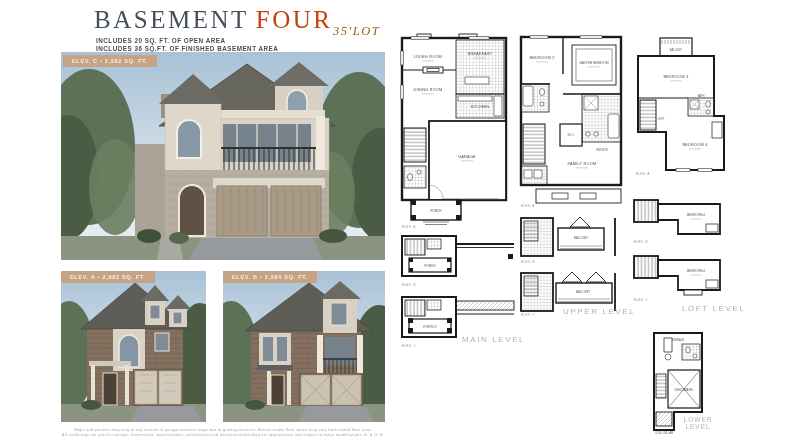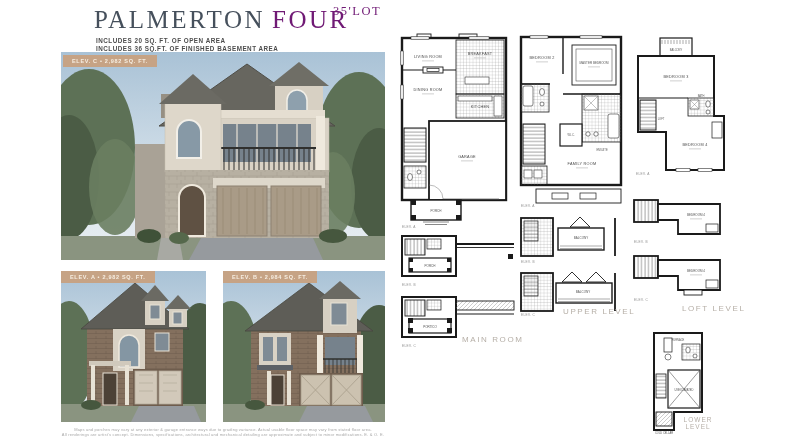--- a/index.html
+++ b/index.html
@@ -1,23 +1,23 @@
 <!DOCTYPE html>
 <html><head>
 <meta charset="utf-8">
 <style>
   html,body{margin:0;padding:0;background:#fff;}
   .page{position:relative;width:788px;height:444px;background:#ffffff;overflow:hidden;
         font-family:"Liberation Sans",sans-serif;}
   
   .title{position:absolute;left:94px;top:6px;margin:0;font-family:"Liberation Serif",serif;
          font-weight:400;font-size:25px;letter-spacing:2.5px;color:#46505c;white-space:nowrap;}
-  .title .accent{color:#701a75;margin-left:7px;}
-  .lot{position:absolute;left:333px;top:4px;font-family:"Liberation Serif",serif;
-       font-size:12.5px;letter-spacing:1.5px;color:#701a75;}
+  .title .accent{color:#c2410c;margin-left:7px;}
+  .lot{position:absolute;left:333px;top:24px;font-family:"Liberation Serif",serif;
+       font-size:12.5px;letter-spacing:1.5px;color:#a16207;font-style:italic;}
   .sub{position:absolute;left:96px;font-size:6.3px;font-weight:bold;color:#4c4c4c;
        letter-spacing:.5px;}
   .sub1{top:37px}.sub2{top:45px}
   
   .photo{position:absolute;overflow:hidden;background:#cfdde8;}
   .ph-main{left:61px;top:52px;width:324px;height:208px;}
   .ph-a{left:61px;top:271px;width:145px;height:151px;}
   .ph-b{left:223px;top:271px;width:162px;height:151px;}
   .band{position:absolute;z-index:5;background:#c6a385;color:#f6eee2;font-size:5.5px;
         font-weight:bold;letter-spacing:.7px;padding:3px 9px 2.5px;white-space:nowrap;}
@@ -69,21 +69,21 @@
       </pattern>
       <linearGradient id="sky" x1="0" y1="0" x2="0" y2="1">
         <stop offset="0" stop-color="#a9c2d6"></stop>
         <stop offset="0.65" stop-color="#d9e4ec"></stop>
         <stop offset="1" stop-color="#eaeff3"></stop>
       </linearGradient>
     </defs>
   </svg>
 
   <h1 class="title">
-    <span>PALMERTON</span><span class="accent">FOUR</span>
+    <span>BASEMENT</span><span class="accent">FOUR</span>
   </h1>
   <div class="lot">35'LOT</div>
   <div class="sub sub1">INCLUDES 20 SQ. FT. OF OPEN AREA</div>
   <div class="sub sub2">INCLUDES 36 SQ.FT. OF FINISHED BASEMENT AREA</div>
 
   <div class="photo ph-main">
     <div class="band band-main">ELEV. C • 2,982 SQ. FT.</div>
     <svg viewBox="0 0 324 208" width="324" height="208">
       <rect width="324" height="208" fill="url(#sky)"></rect>
       <g>
@@ -296,21 +296,21 @@
     <rect x="9" y="25" width="5" height="5" fill="#1a1a1a"></rect>
       <rect x="48" y="25" width="5" height="5" fill="#1a1a1a"></rect>
     <rect x="9" y="35" width="5" height="5" fill="#1a1a1a"></rect>
       <rect x="48" y="35" width="5" height="5" fill="#1a1a1a"></rect>
     <rect x="57" y="8" width="58" height="9" fill="url(#dg)" stroke="#1a1a1a" stroke-width=".9"></rect>
     <path d="M57,21 H115" class="nf w12"></path>
     <text x="31" y="35" class="rs">PORTICO</text>
     <text x="3" y="54" class="cap">ELEV. C</text>
   </svg>
 
-  <div class="lvl" style="left:462px;top:335px">MAIN ROOM</div>
+  <div class="lvl" style="left:462px;top:335px">MAIN LEVEL</div>
 
   <svg class="plan" style="left:518px;top:32px" viewBox="0 0 106 176" width="106" height="176">
     <rect x="3" y="5" width="100" height="148" class="wall w24"></rect>
     <path d="M45,5 V42 M3,52 H32 M45,62 H103" class="nf w14"></path>
     <rect x="54" y="13" width="44" height="40" class="nf w09"></rect>
     <rect x="58" y="17" width="36" height="32" fill="none" stroke="#555" stroke-width=".6"></rect>
     <rect x="3" y="52" width="28" height="28" fill="url(#ht)" stroke="#1a1a1a" stroke-width=".8"></rect>
     <rect x="5" y="54" width="10" height="20" rx="2" class="fx"></rect>
     <ellipse cx="24" cy="60" rx="2.5" ry="3.5" class="fx"></ellipse>
     <circle cx="24" cy="72" r="2" class="fx"></circle>

